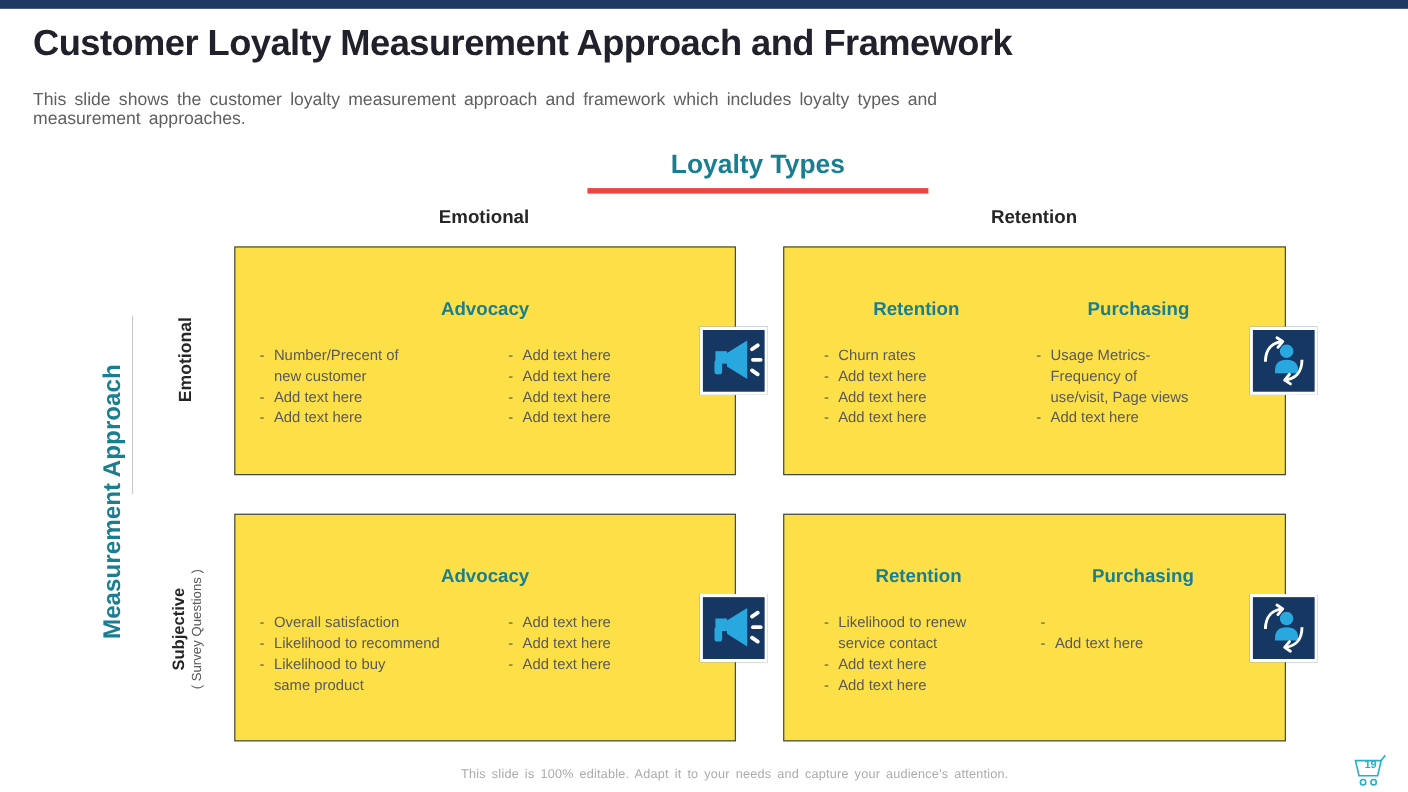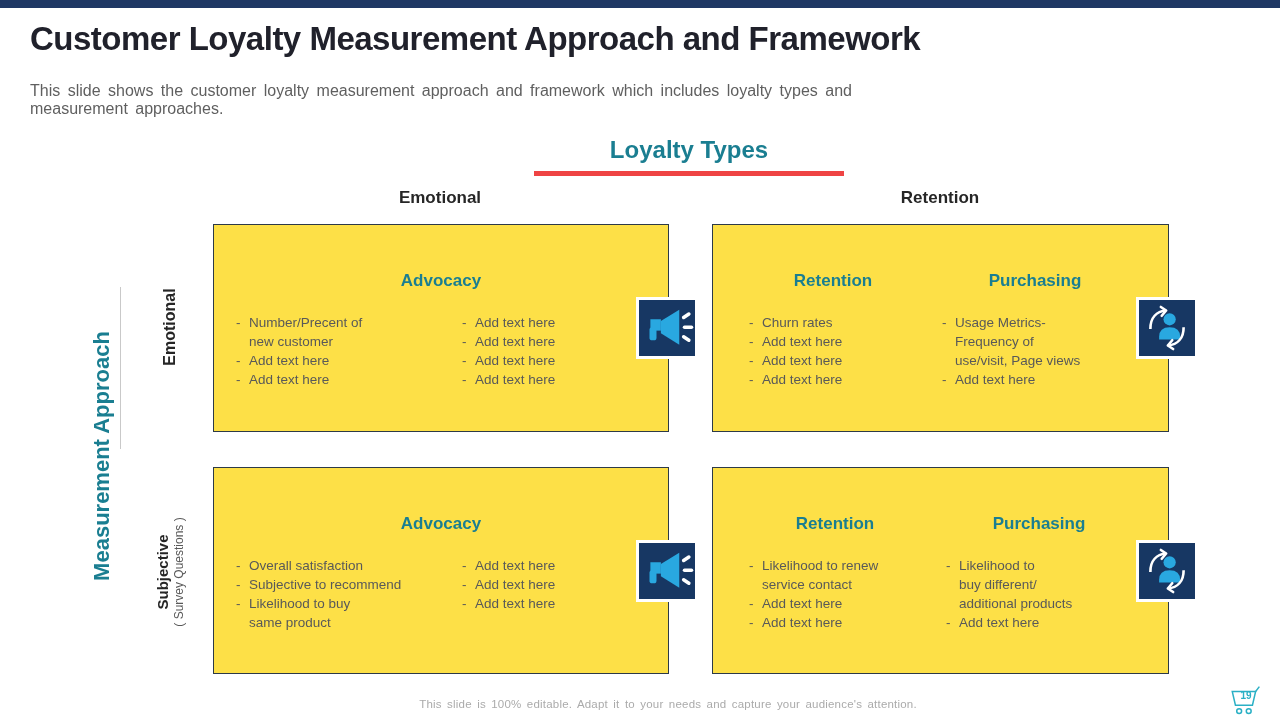--- a/index.html
+++ b/index.html
@@ -153,21 +153,21 @@
   <div class="box-header">Advocacy</div>
   <div class="col" style="left:22px;width:214px;">
     <div class="col-header"></div>
     <div>
         <div class="bullet">
           <span class="dash">-</span>
           <span class="btxt">Overall  satisfaction</span>
         </div>
         <div class="bullet">
           <span class="dash">-</span>
-          <span class="btxt">Subjective to recommend</span>
+          <span class="btxt">Likelihood to recommend</span>
         </div>
         <div class="bullet">
           <span class="dash">-</span>
           <span class="btxt">Likelihood to buy
 same product</span>
         </div>
       </div>
   </div>
   <div class="col" style="left:248px;width:196px;">
     <div class="col-header"></div>
@@ -206,23 +206,20 @@
           <span class="dash">-</span>
           <span class="btxt">Add text  here</span>
         </div>
       </div>
   </div>
   <div class="col" style="left:233px;width:186px;">
     <div class="col-header">Purchasing</div>
     <div>
         <div class="bullet">
           <span class="dash">-</span>
-          <span class="btxt">Likelihood to
-buy  different/
-additional products</span>
         </div>
         <div class="bullet">
           <span class="dash">-</span>
           <span class="btxt">Add text  here</span>
         </div>
       </div>
   </div>
 </div>
 
 <div class="abs iconbox" style="left:636px;top:297px;">

